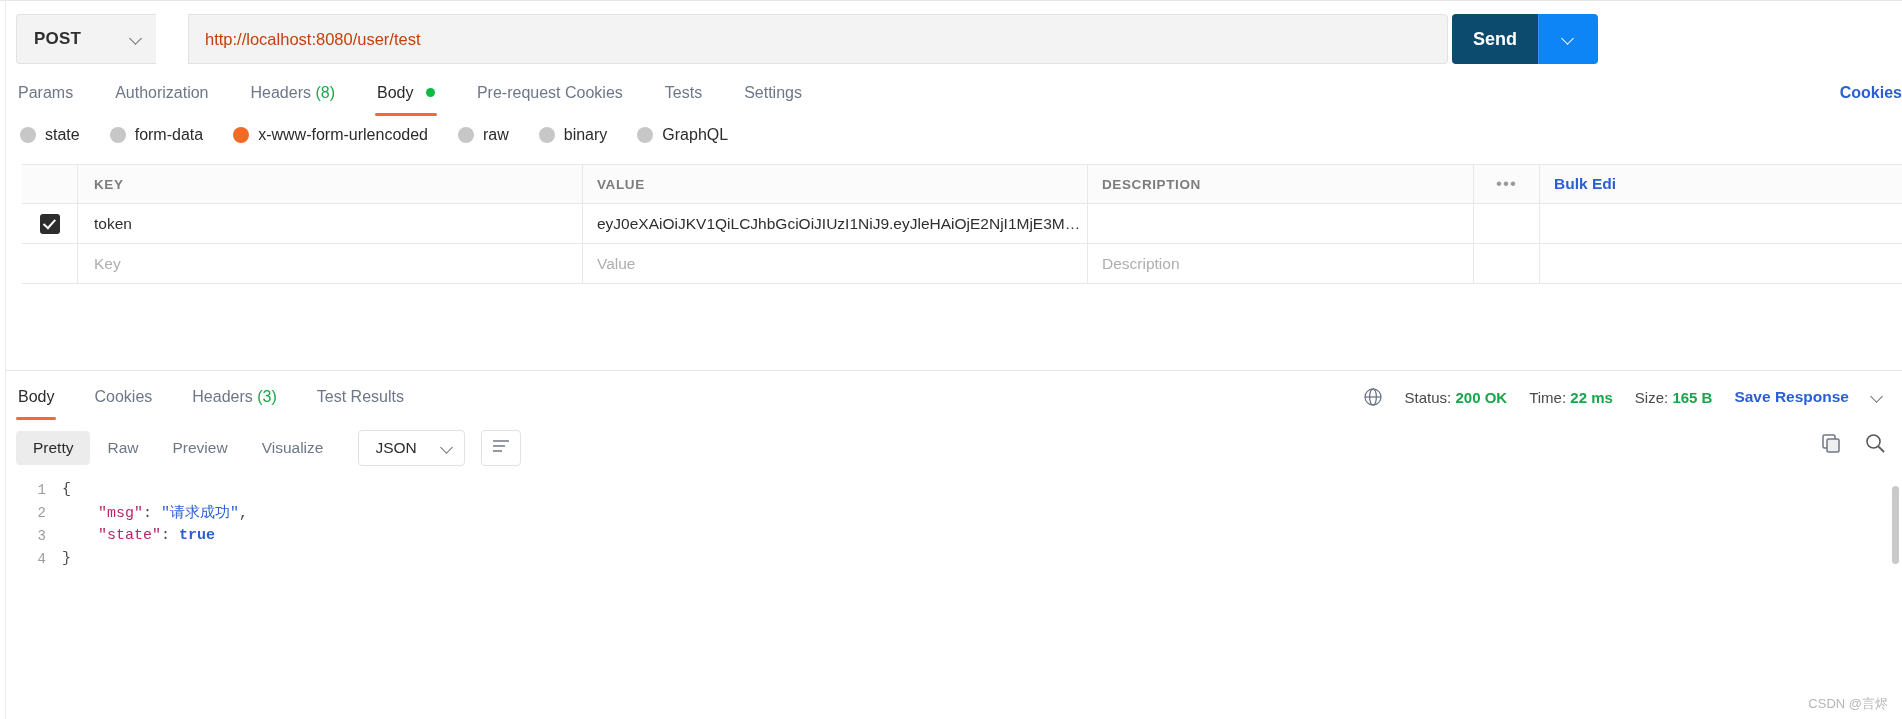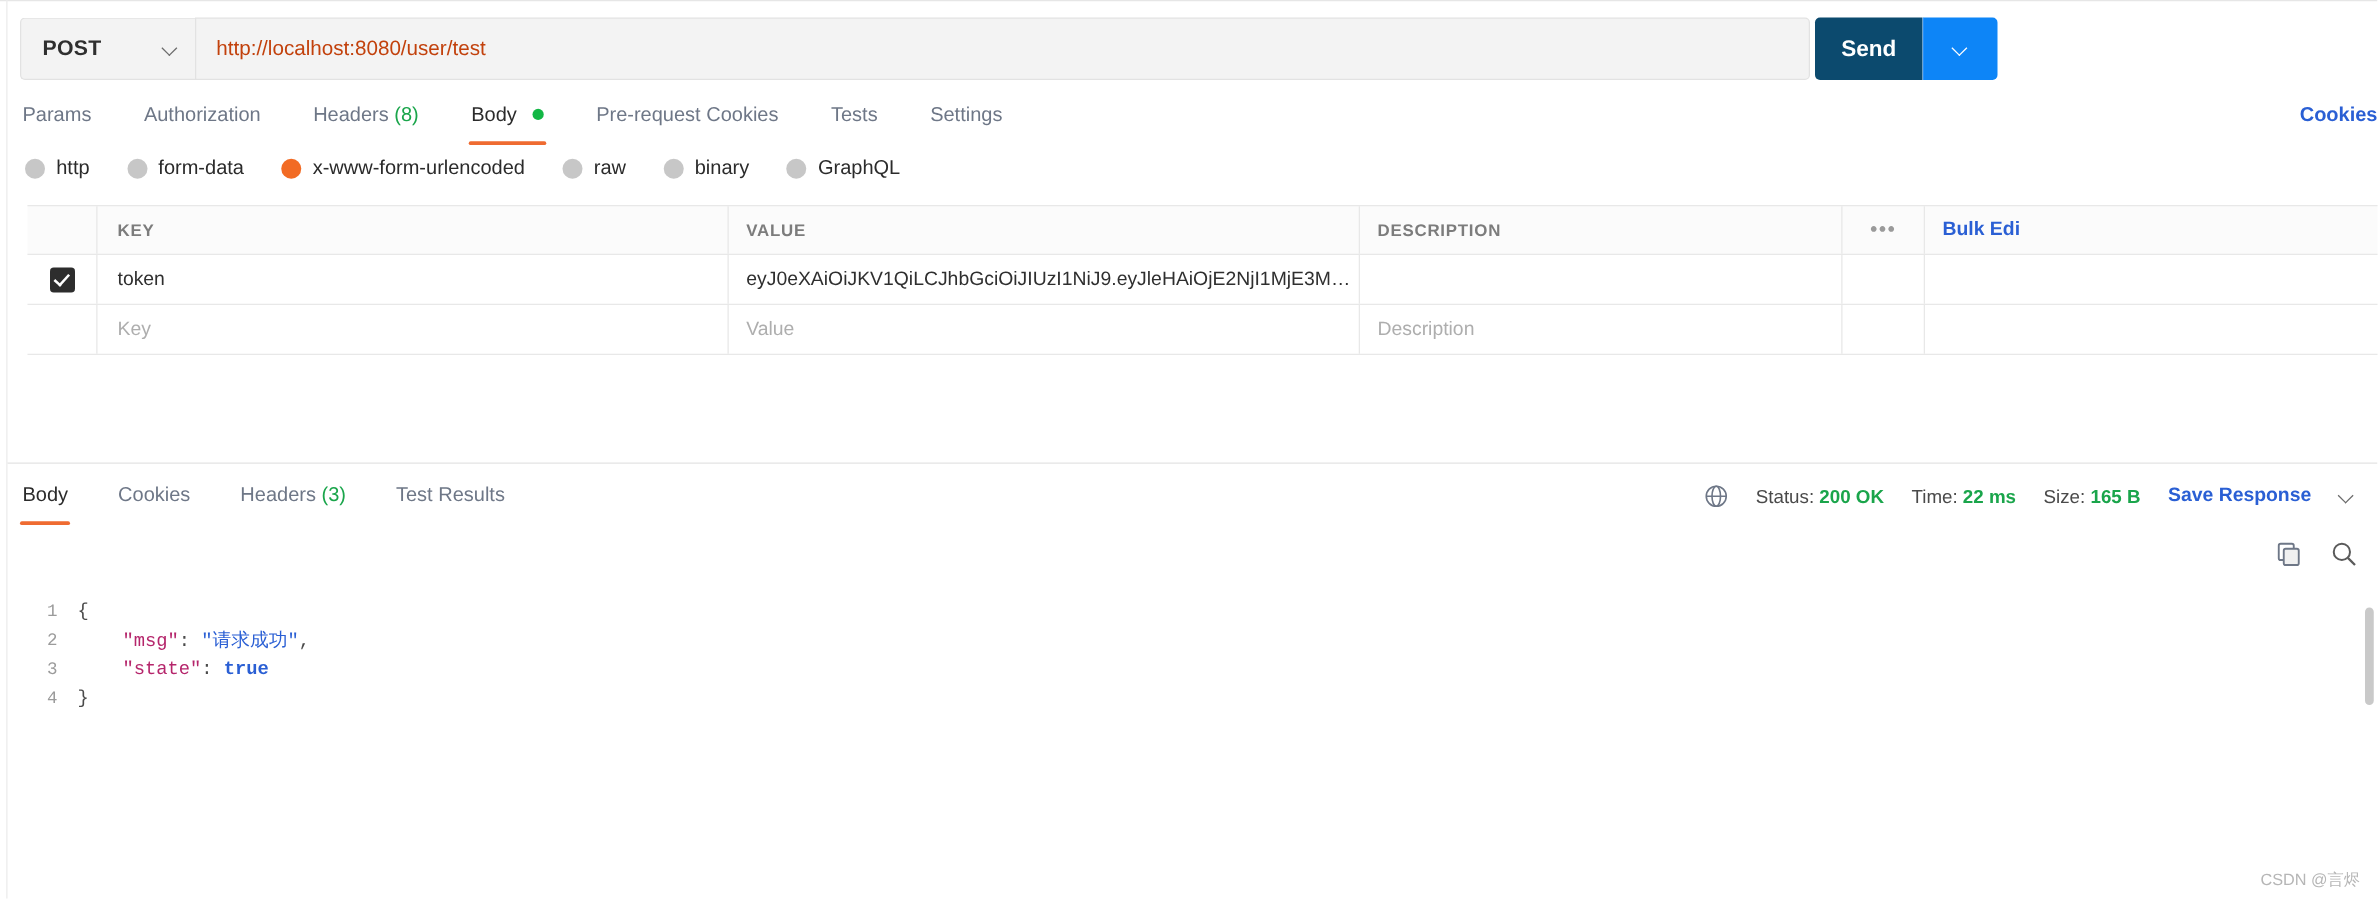--- a/index.html
+++ b/index.html
@@ -11,21 +11,21 @@
     color: #2b2b2b;
     overflow: hidden;
   }
   .app { position: relative; width: 1902px; height: 719px; background:#fff; }
 
   
   .top-rule { position:absolute; left:0; top:0; width:1902px; height:1px; background:#e6e6e6; }
   .left-rule { position:absolute; left:5px; top:0; width:1px; height:719px; background:#ececec; }
 
   
-  .urlbar { position:absolute; left:16px; top:14px; width:1432px; height:66px; display:flex; }
+  .urlbar { position:absolute; left:16px; top:14px; width:1432px; height:66px; display:flex;gap:32px; }
   .method-box {
     width:140px; height:50px; background:#f3f3f3;
     border:1px solid #e2e2e2; border-right:none;
     border-radius:4px 0 0 4px;
     display:flex; align-items:center; justify-content:space-between;
     padding:0 13px 0 17px; cursor:pointer;
   }
   .method-label { font-size:17px; font-weight:700; color:#2f2f2f; letter-spacing:.2px; }
   .url-box {
     flex:1; height:50px; background:#f3f3f3;
@@ -236,21 +236,21 @@
     </div>
     <div class="rtab">
       <span>Settings</span>
     </div>
   </div>
   <div class="cookies-link">Cookies</div>
 
   <div class="radios">
     <div class="radio-item">
       <span class="radio-dot"></span>
-      <span>http</span>
+      <span>state</span>
     </div>
     <div class="radio-item">
       <span class="radio-dot"></span>
       <span>form-data</span>
     </div>
     <div class="radio-item selected">
       <span class="radio-dot"></span>
       <span>x-www-form-urlencoded</span>
     </div>
     <div class="radio-item">
@@ -357,20 +357,41 @@
       <span class="meta-val ok">22 ms</span>
     </span>
     <span class="meta-item">
       <span>Size:</span>
       <span class="meta-val ok">165 B</span>
     </span>
     <span class="save-resp">Save Response</span>
     <span class="chev"></span>
   </div>
 
+  <div class="viewer-bar">
+    <div class="seg">
+      <div class="seg-btn active">Pretty</div>
+      <div class="seg-btn">Raw</div>
+      <div class="seg-btn">Preview</div>
+      <div class="seg-btn">Visualize</div>
+    </div>
+    <div class="fmt-select">
+      <span>JSON</span>
+      <span class="chev"></span>
+    </div>
+    <div class="wrap-btn">
+      <span>
+        <svg width="20" height="16" viewBox="0 0 20 16">
+          <line x1="2" y1="3" x2="18" y2="3" stroke="#6e7787" stroke-width="1.5"></line>
+          <line x1="2" y1="8" x2="14" y2="8" stroke="#6e7787" stroke-width="1.5"></line>
+          <line x1="2" y1="13" x2="11" y2="13" stroke="#6e7787" stroke-width="1.5"></line>
+        </svg>
+      </span>
+    </div>
+  </div>
 
   <div class="right-icons">
     <span class="icon-btn">
       <svg width="22" height="22" viewBox="0 0 22 22">
         <rect x="3" y="3" width="12" height="13" rx="1.5" fill="none" stroke="#6e7787" stroke-width="1.5"></rect>
         <rect x="7" y="7" width="12" height="13" rx="1.5" fill="#f0f0f0" stroke="#6e7787" stroke-width="1.5"></rect>
       </svg>
     </span>
     <span class="icon-btn">
       <svg width="22" height="22" viewBox="0 0 22 22">

